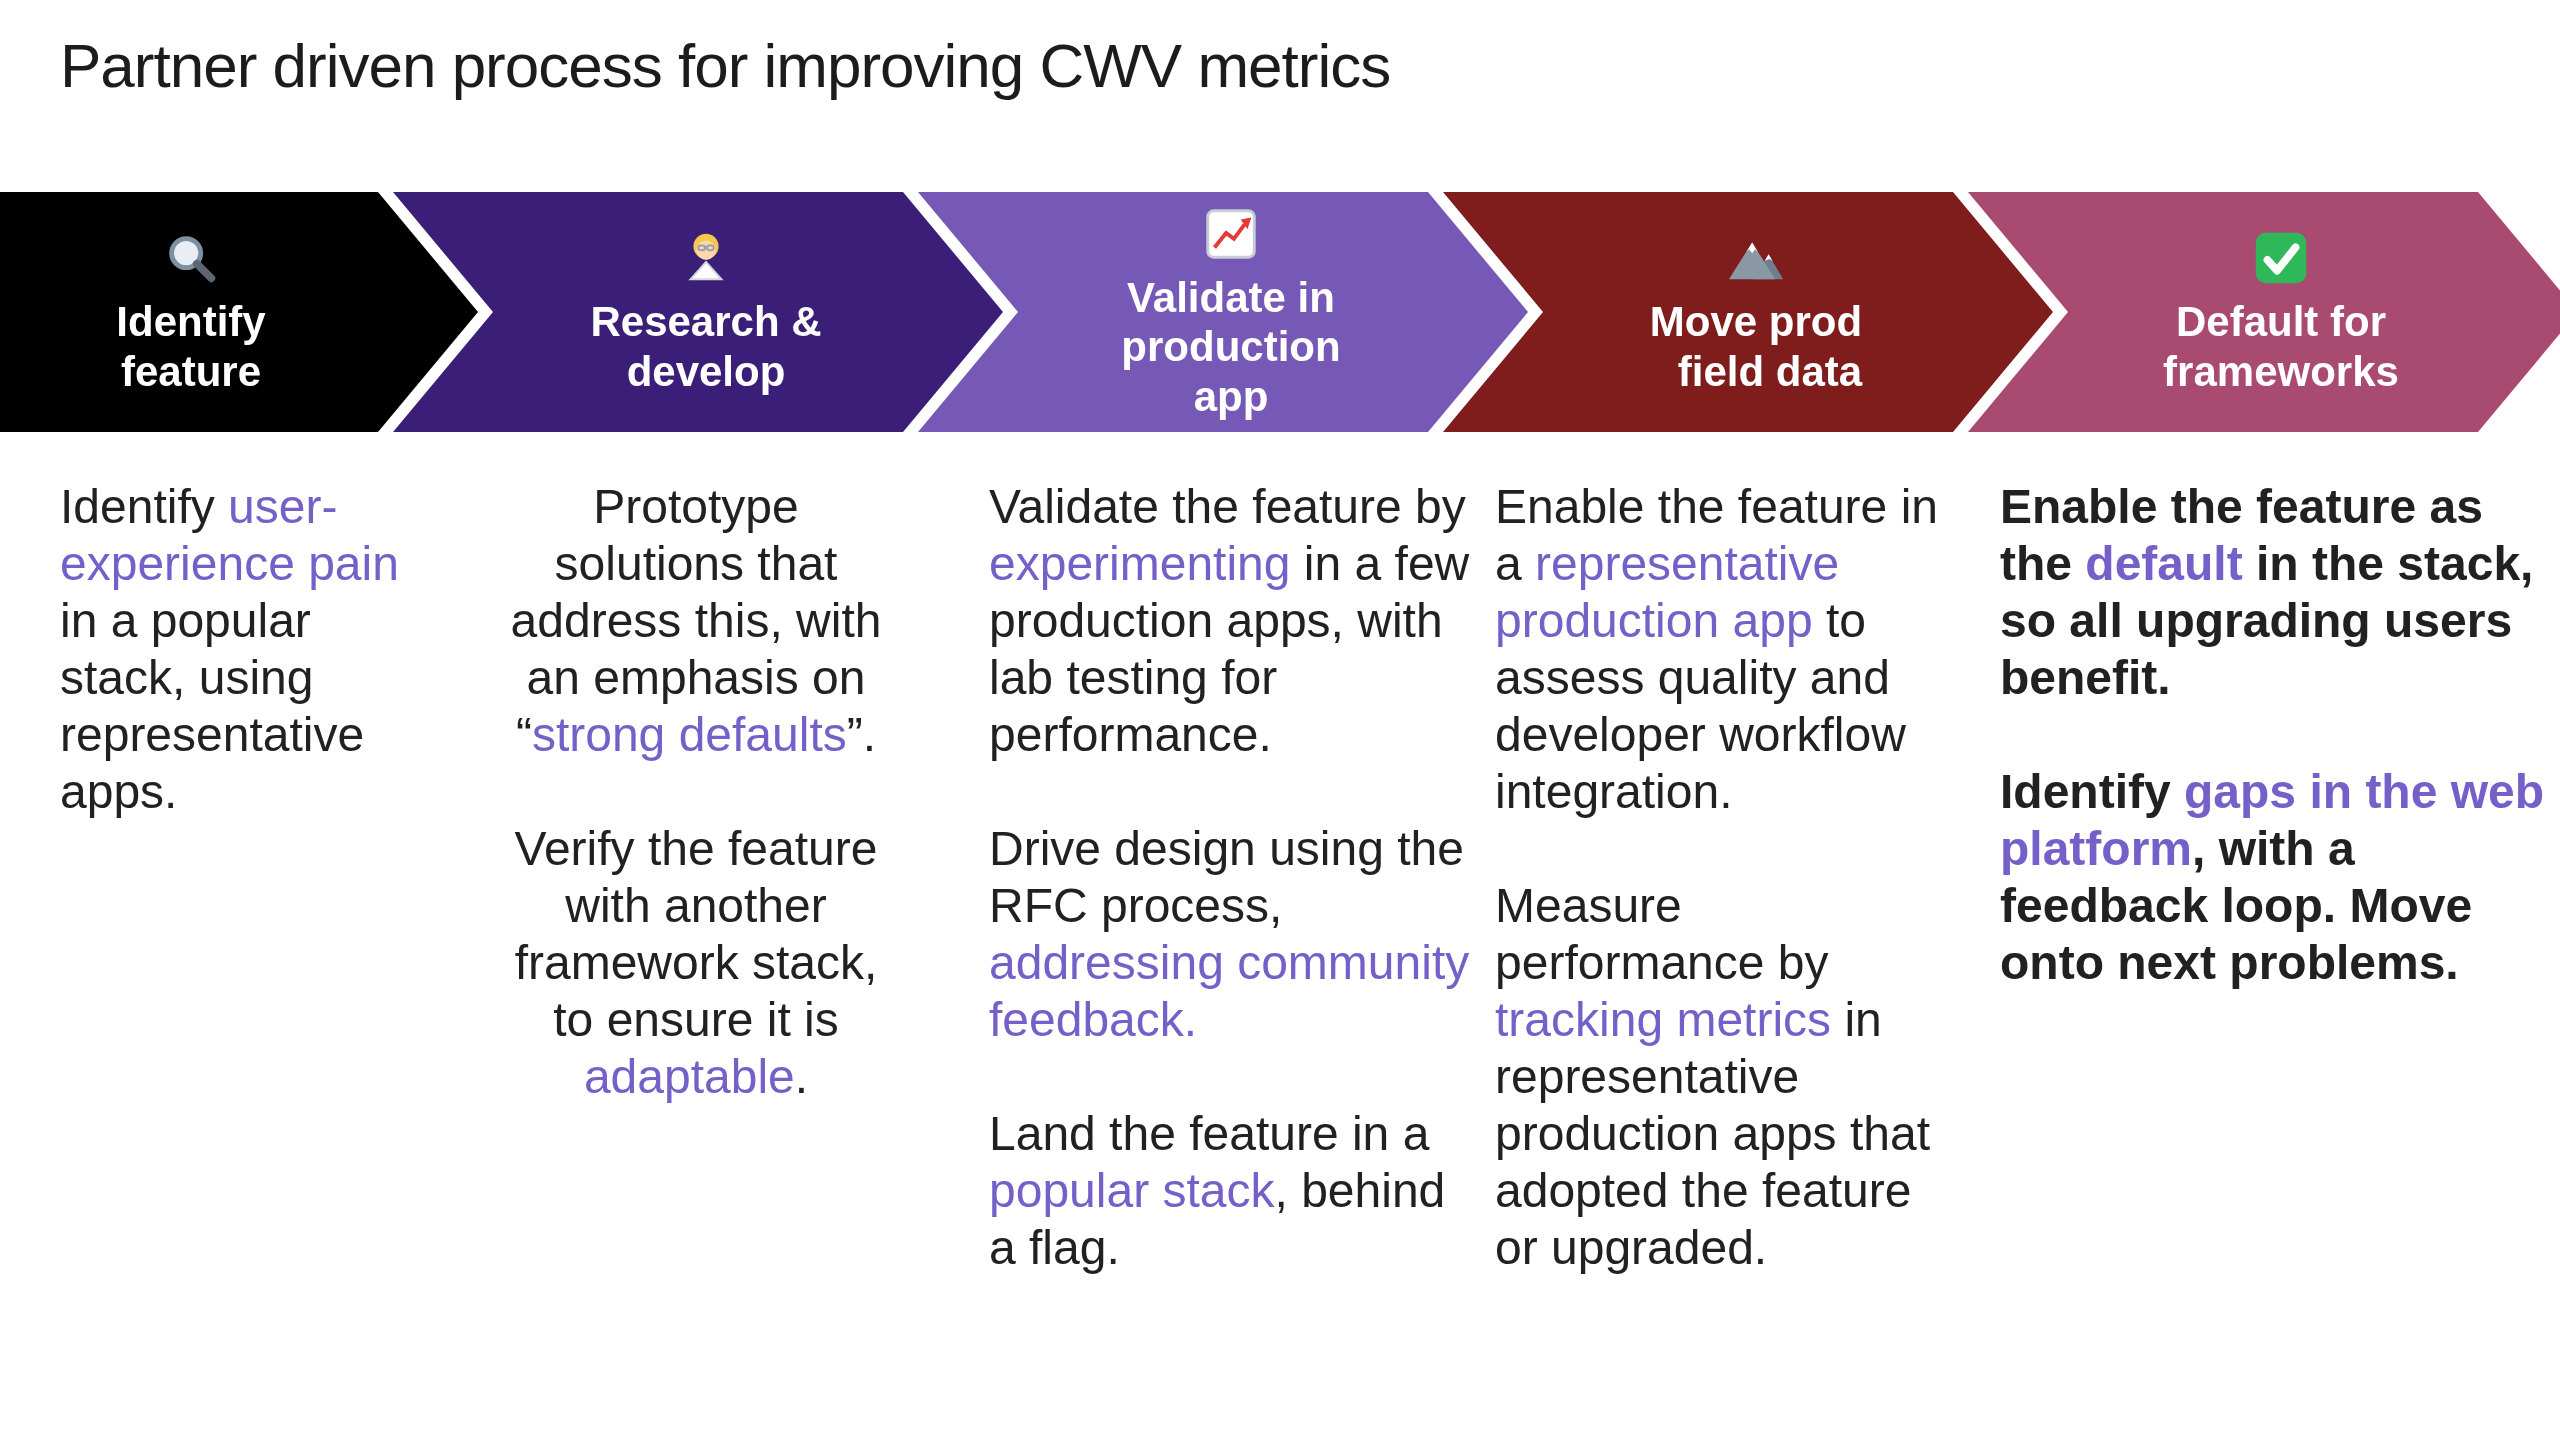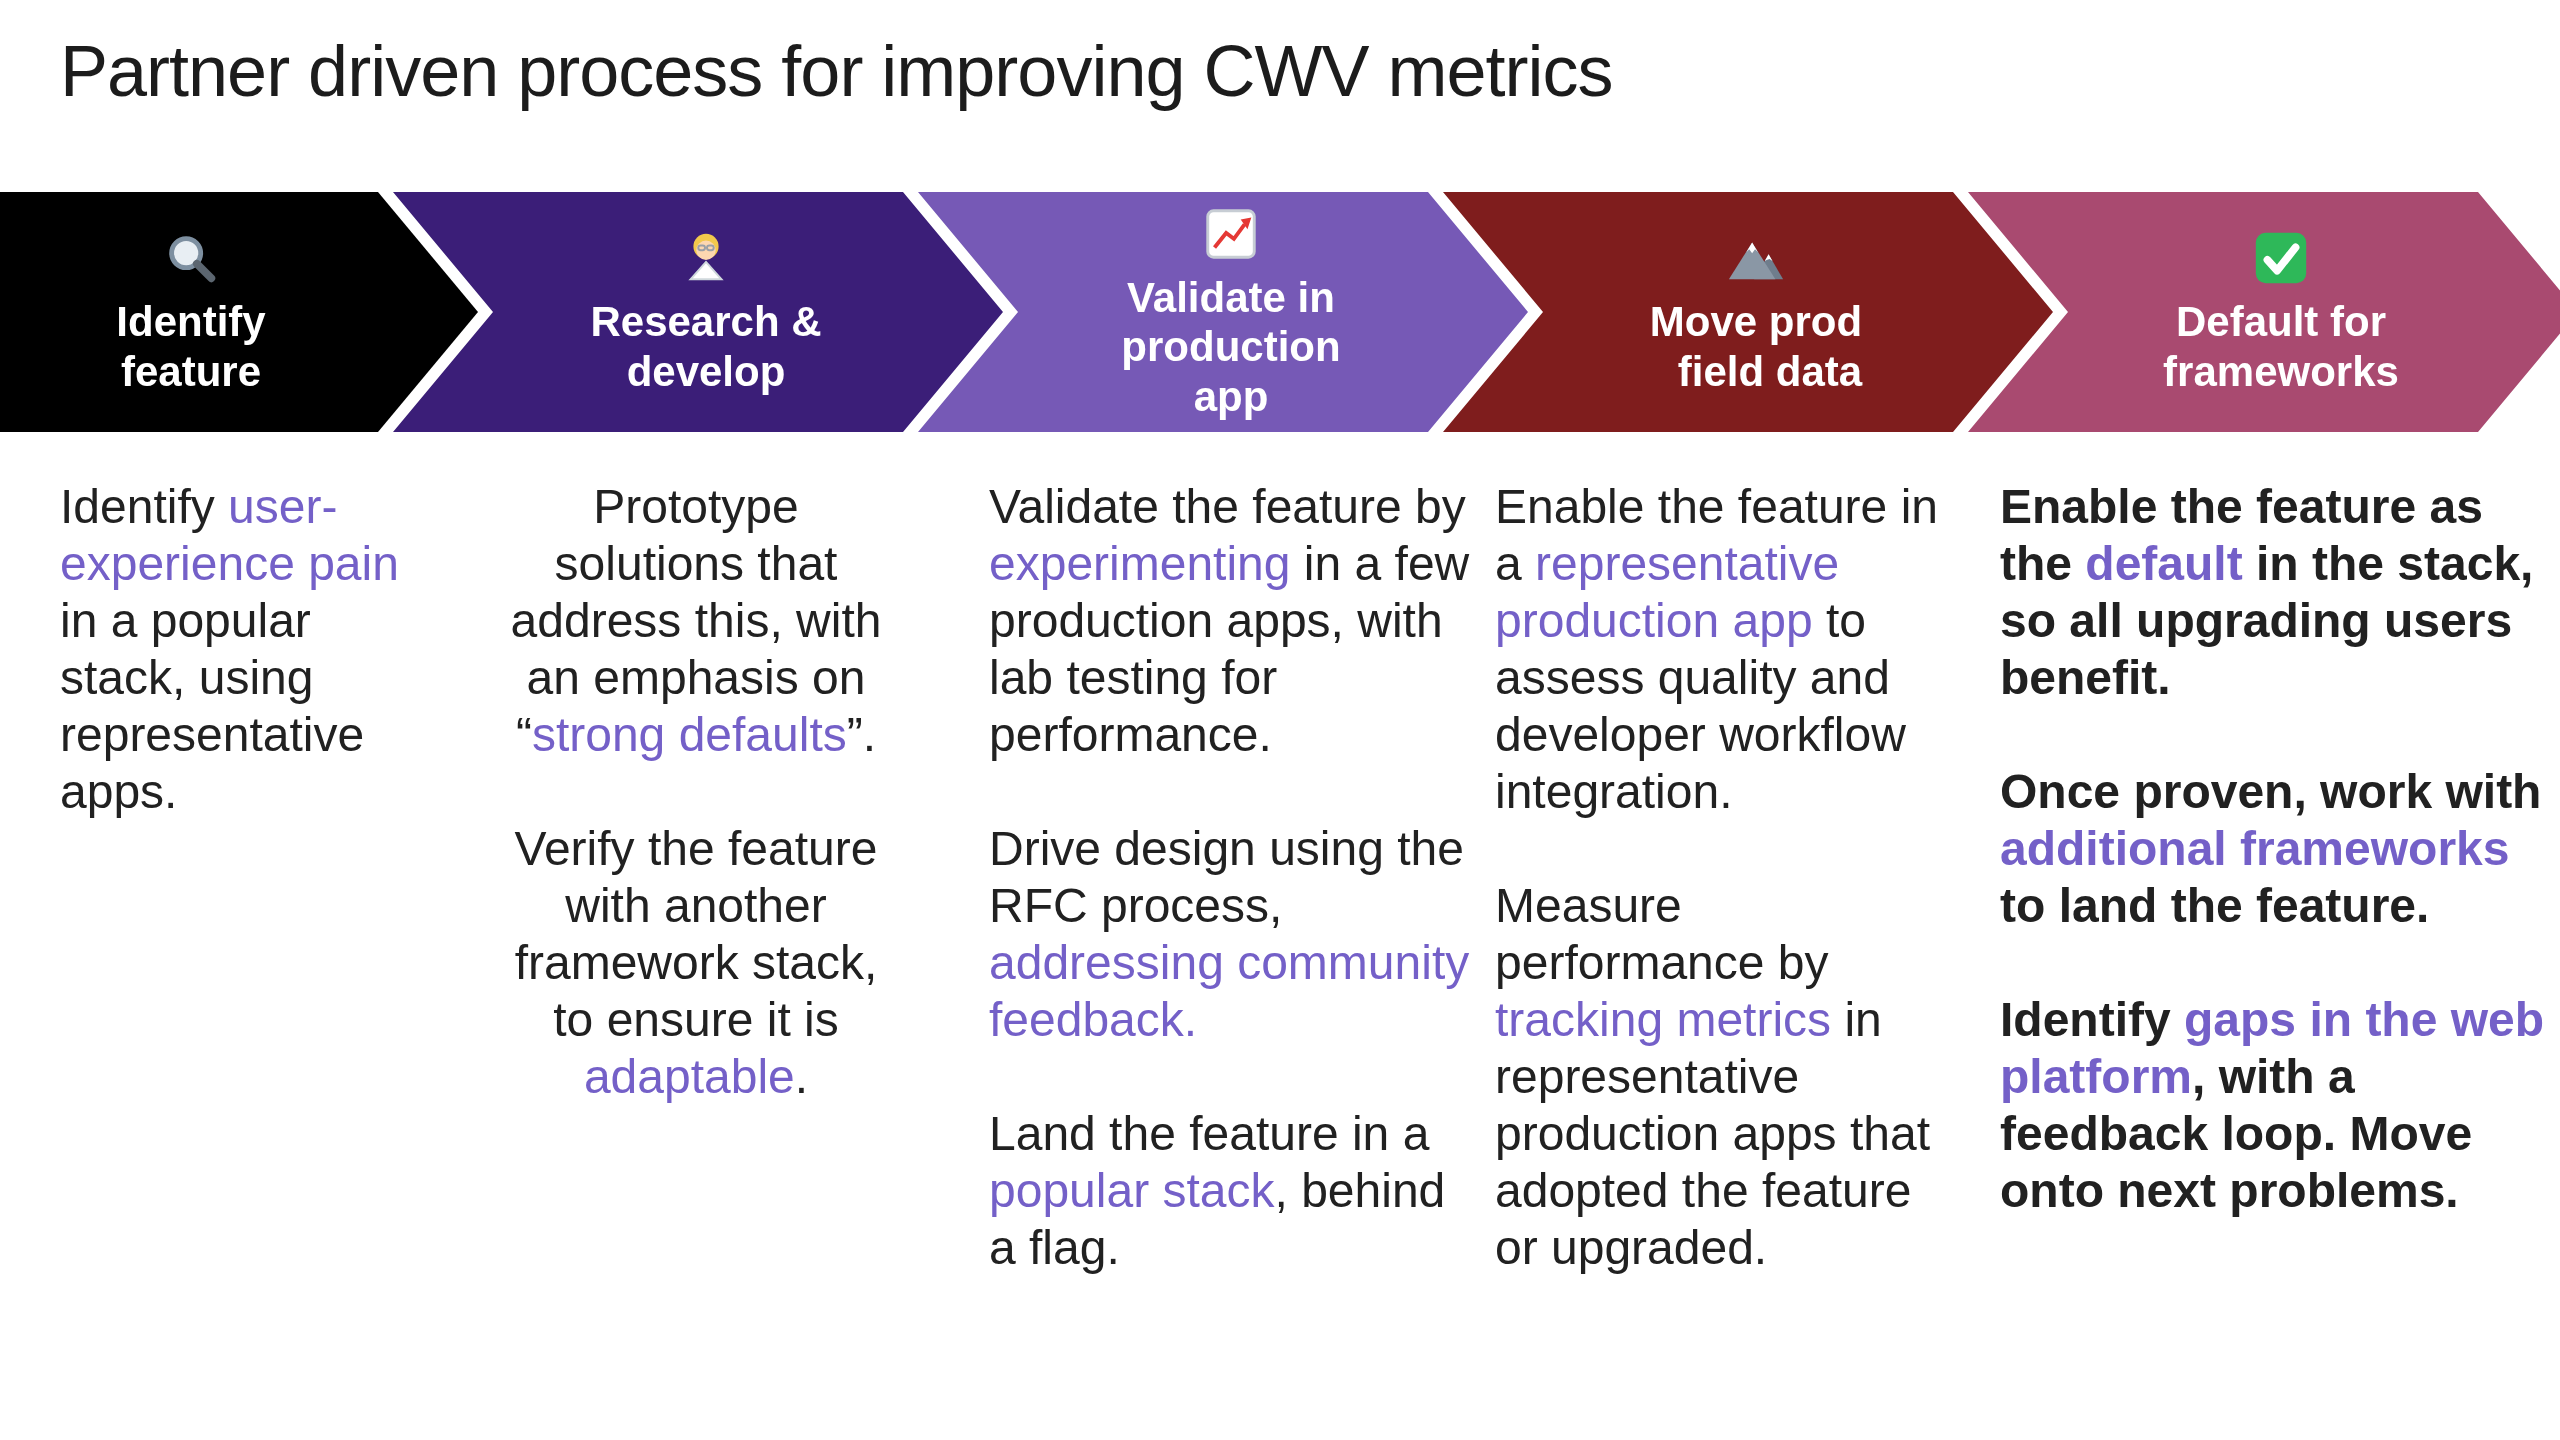--- a/index.html
+++ b/index.html
@@ -8,21 +8,21 @@
     width:2560px;height:1440px;
     background:#ffffff;
     overflow:hidden;
     font-family:"Liberation Sans", sans-serif;
     color:#212121;
   }
   .title{
     position:absolute;
     left:60px;top:30px;
     margin:0;
-    font-size:72px;
+    font-size:62px;
     font-weight:400;
     letter-spacing:-1px;
     color:#1c1c1c;
     white-space:nowrap;
   }
   .chevrons{
     position:absolute;
     top:192px;left:0;
     height:240px;
     display:flex;
@@ -161,17 +161,16 @@
       <p class="para"><span>Validate the feature by </span><span class="accent">experimenting</span><span> in a few production apps, with lab testing for performance.</span></p>
       <p class="para"><span>Drive design using the RFC process, </span><span class="accent">addressing community feedback.</span></p>
       <p class="para"><span>Land the feature in a </span><span class="accent">popular stack</span><span>, behind a flag.</span></p>
     </div>
   <div class="col col3">
       <p class="para"><span>Enable the feature in a </span><span class="accent">representative production app</span><span> to assess quality and developer workflow integration.</span></p>
       <p class="para"><span>Measure performance by </span><span class="accent">tracking metrics</span><span> in representative production apps that adopted the feature or upgraded.</span></p>
     </div>
   <div class="col col4">
       <p class="para"><span>Enable the feature as the </span><span class="accent">default</span><span> in the stack, so all upgrading users benefit.</span></p>
-      <p class="para"><span>Once proven, work with </span><span class="accent">additional frameworks</span><span> to land the feature.</span></p>
       <p class="para"><span>Identify </span><span class="accent">gaps in the web platform</span><span>, with a feedback loop. Move onto next problems.</span></p>
     </div>
 
 </div>
 
 </body></html>

